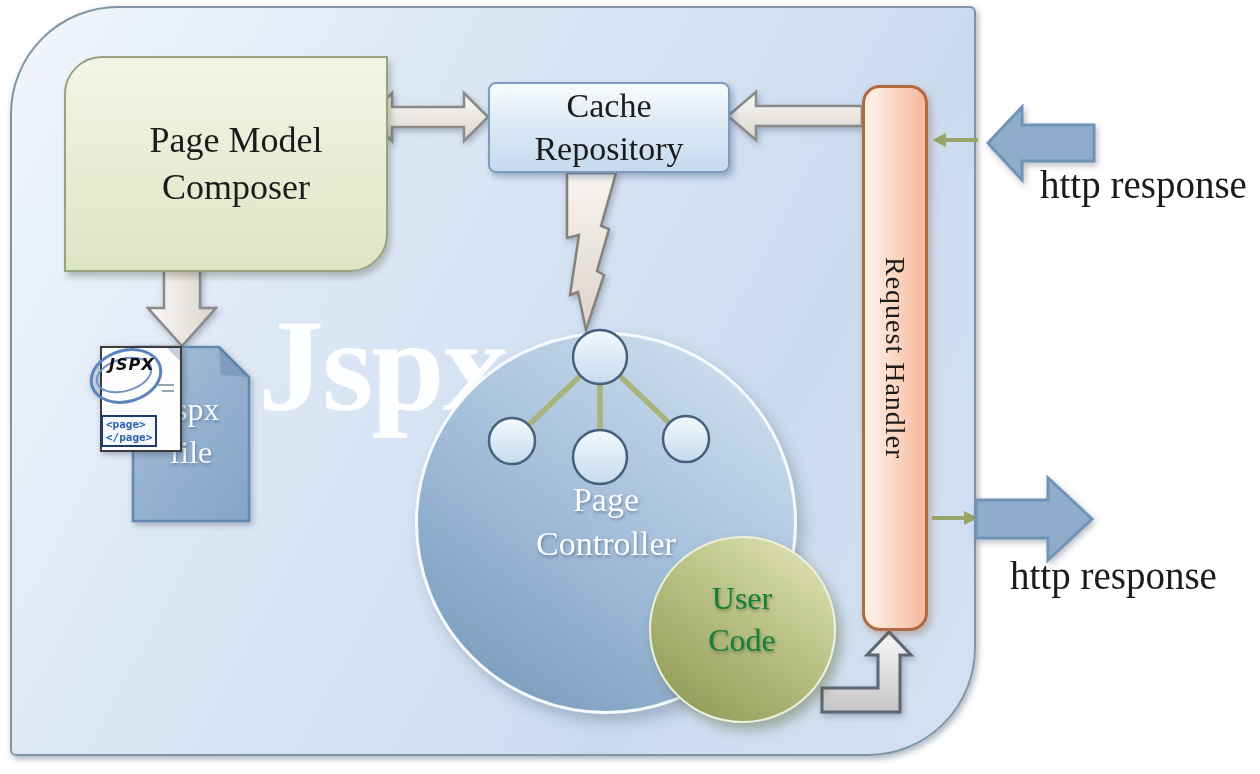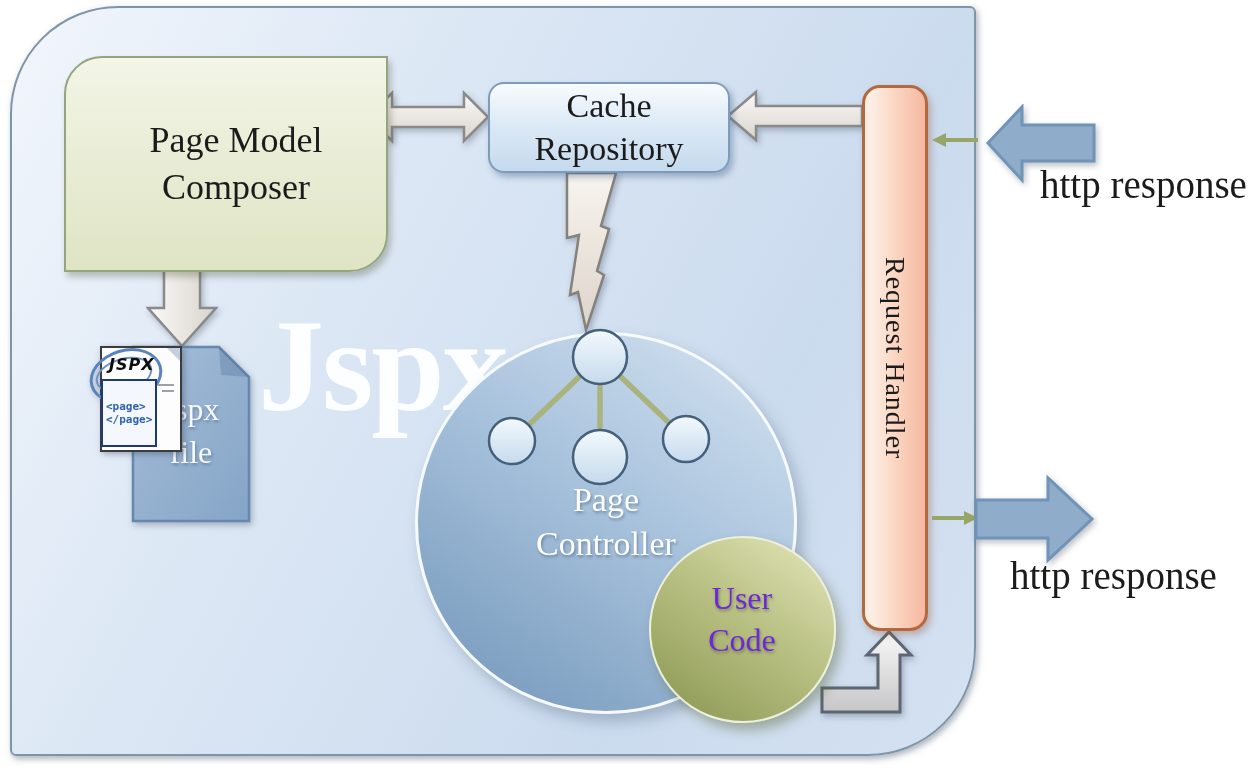--- a/index.html
+++ b/index.html
@@ -20,21 +20,21 @@
   
   .pmc{left:64px;top:56px;width:300px;height:212px;
        border:2px solid #96a37f;border-radius:38px 0 38px 0;
        background:linear-gradient(#f3f5e7 0%,#eaedd6 45%,#dfe4c5 100%);
        box-shadow:3px 5px 6px rgba(60,70,40,.3);
        display:flex;align-items:center;justify-content:center;padding-left:20px;}
   .pmc-inner{width:240px;text-align:center;font-size:36px;line-height:1.3;}
 
   
   .cache{left:488px;top:82px;width:238px;height:87px;
-         border:2px solid #7e9cba;border-radius:16px;
+         border:2px solid #7e9cba;border-radius:8px;
          background:linear-gradient(#f8fbfe 0%,#ddeaf6 45%,#c5daee 100%);
          box-shadow:3px 4px 6px rgba(60,90,130,.4);
          display:flex;align-items:center;justify-content:center;}
   .cache-inner{width:210px;text-align:center;font-size:34px;line-height:1.25;}
 
   
   .rh{left:862px;top:85px;width:66px;height:546px;
       border:3px solid #b2693f;border-radius:18px;
       background:linear-gradient(to right,#fdeee4 10%,#fbd9c6 45%,#f6b89f 100%);
       box-shadow:3px 4px 7px rgba(140,80,50,.35);
@@ -48,21 +48,21 @@
              box-shadow:6px 8px 14px rgba(80,100,130,.35);box-sizing:border-box;}
   .pc-label{left:500px;top:478px;width:212px;text-align:center;font-size:34px;line-height:1.3;
             color:#fff;text-shadow:1px 2px 3px rgba(30,50,80,.4);}
 
   
   .uc-circle{left:649px;top:536px;width:187px;height:187px;border-radius:50%;
              border:2px solid #eef0da;
              background:linear-gradient(215deg,#e0e3b6 5%,#b9c184 45%,#8e9955 95%);
              box-shadow:5px 7px 12px rgba(80,90,40,.4);box-sizing:border-box;}
   .uc-label{left:687px;top:578px;width:110px;text-align:center;font-size:32px;line-height:1.3;
-            color:#6d28d9;text-shadow:1px 2px 3px rgba(40,50,10,.4);}
+            color:#15803d;text-shadow:1px 2px 3px rgba(40,50,10,.4);}
 
   
   .file-label{left:141px;top:388px;width:100px;text-align:center;font-size:32px;line-height:1.35;
               color:#f6fafd;text-shadow:1px 2px 3px rgba(30,50,80,.35);}
 
   
   .http-req{left:1040px;top:162px;font-size:39px;}
   .http-resp{left:1010px;top:553px;font-size:39px;text-align:center;}
 
   .shadowed{filter:drop-shadow(2px 3px 3px rgba(60,70,90,.35));}
@@ -75,21 +75,21 @@
   .icon .ring{position:absolute;left:-11px;top:3px;width:68px;height:48px;border:3px solid #5a84bd;
               border-radius:50%;transform:rotate(-16deg);}
   .icon .ring2{position:absolute;left:-5px;top:12px;width:54px;height:30px;border:2px solid #6d93c6;
                border-radius:50%;transform:rotate(-16deg);}
   .icon .title{position:absolute;left:9px;top:9px;font-family:"DejaVu Sans",sans-serif;
                font-style:italic;font-weight:900;font-size:16px;letter-spacing:1px;color:#0d0d0d;}
   .icon .bar{position:absolute;right:8px;height:2px;background:#9aa2ab;}
   .icon .b1{top:38px;width:16px;}
   .icon .b2{top:44px;width:12px;}
   .icon .pagebox{position:absolute;left:1px;bottom:5px;border:2px solid #1d3b70;background:#f4f7fb;
-                 padding:19px 3px;font-family:"DejaVu Sans Mono",monospace;font-weight:bold;
+                 padding:1px 3px;font-family:"DejaVu Sans Mono",monospace;font-weight:bold;
                  font-size:11px;line-height:1.2;color:#2f62ae;}
 </style>
 </head>
 <body>
 
 <div class="stage">
 
   <div class="abs panel"></div>
 
   <div class="abs watermark">Jspx</div>

